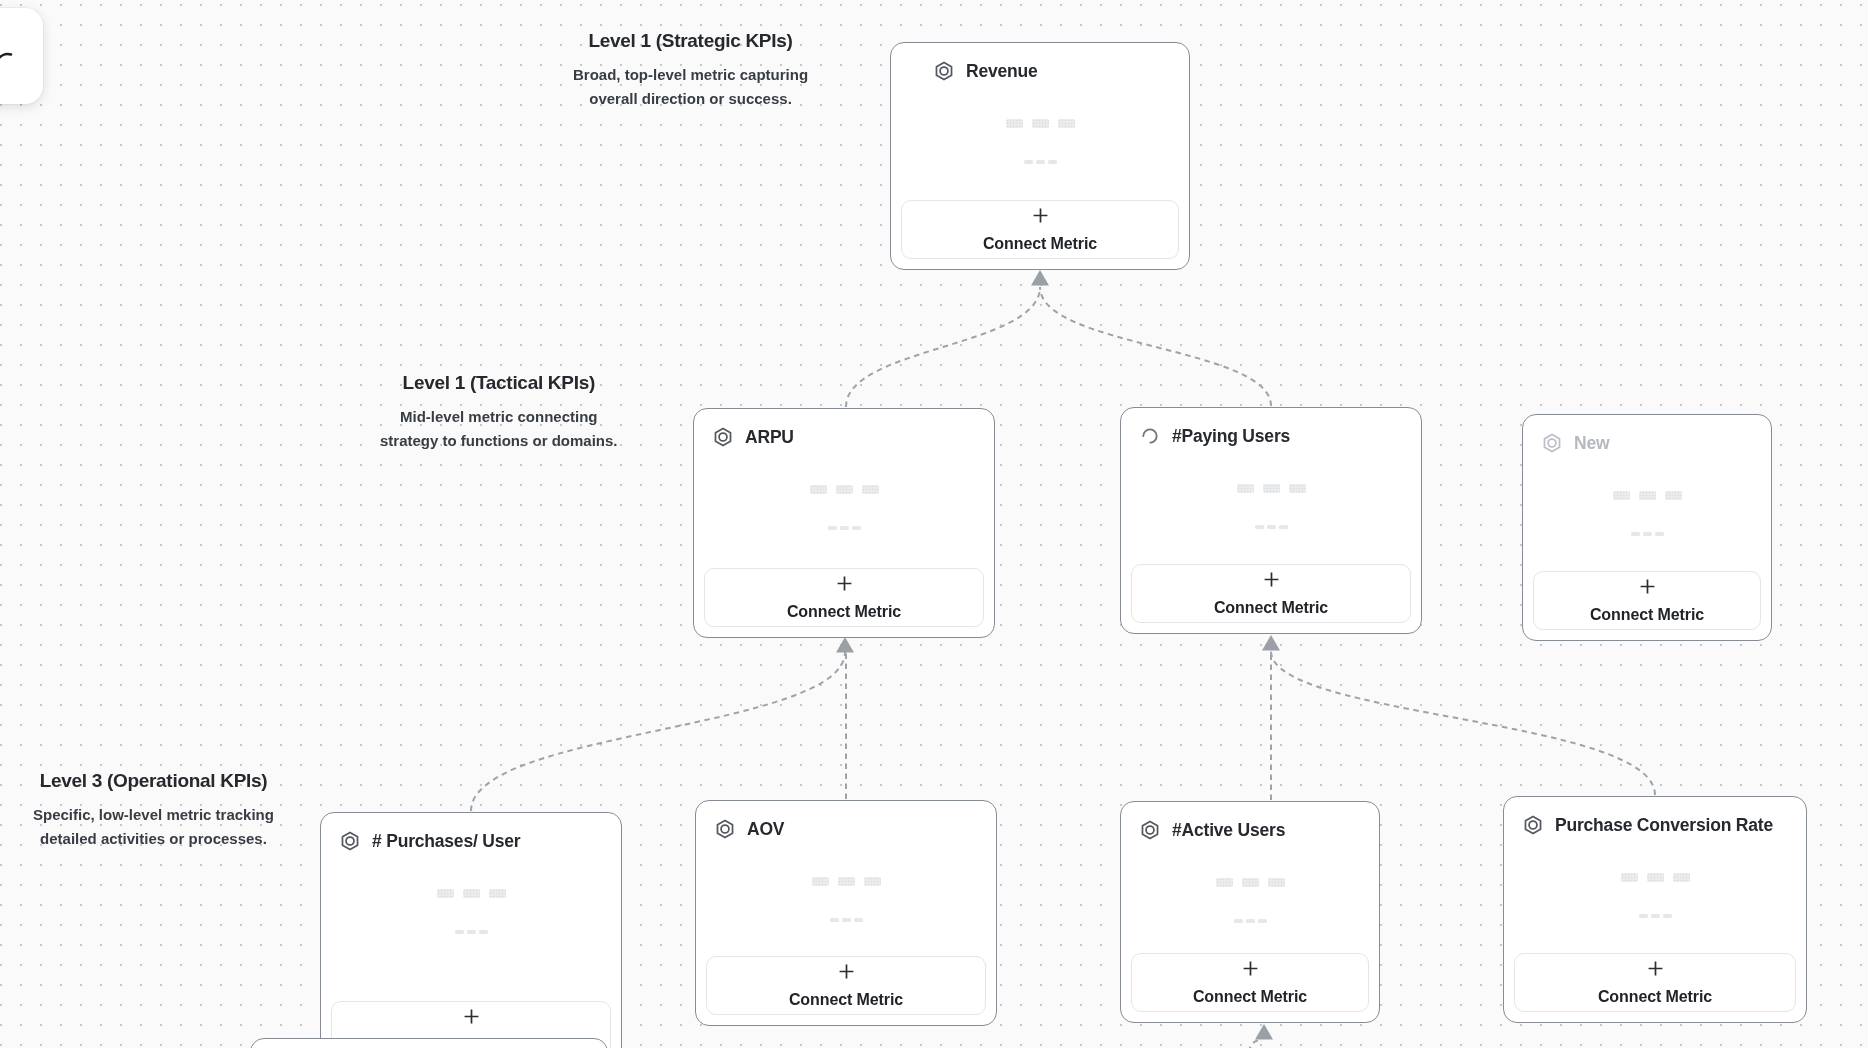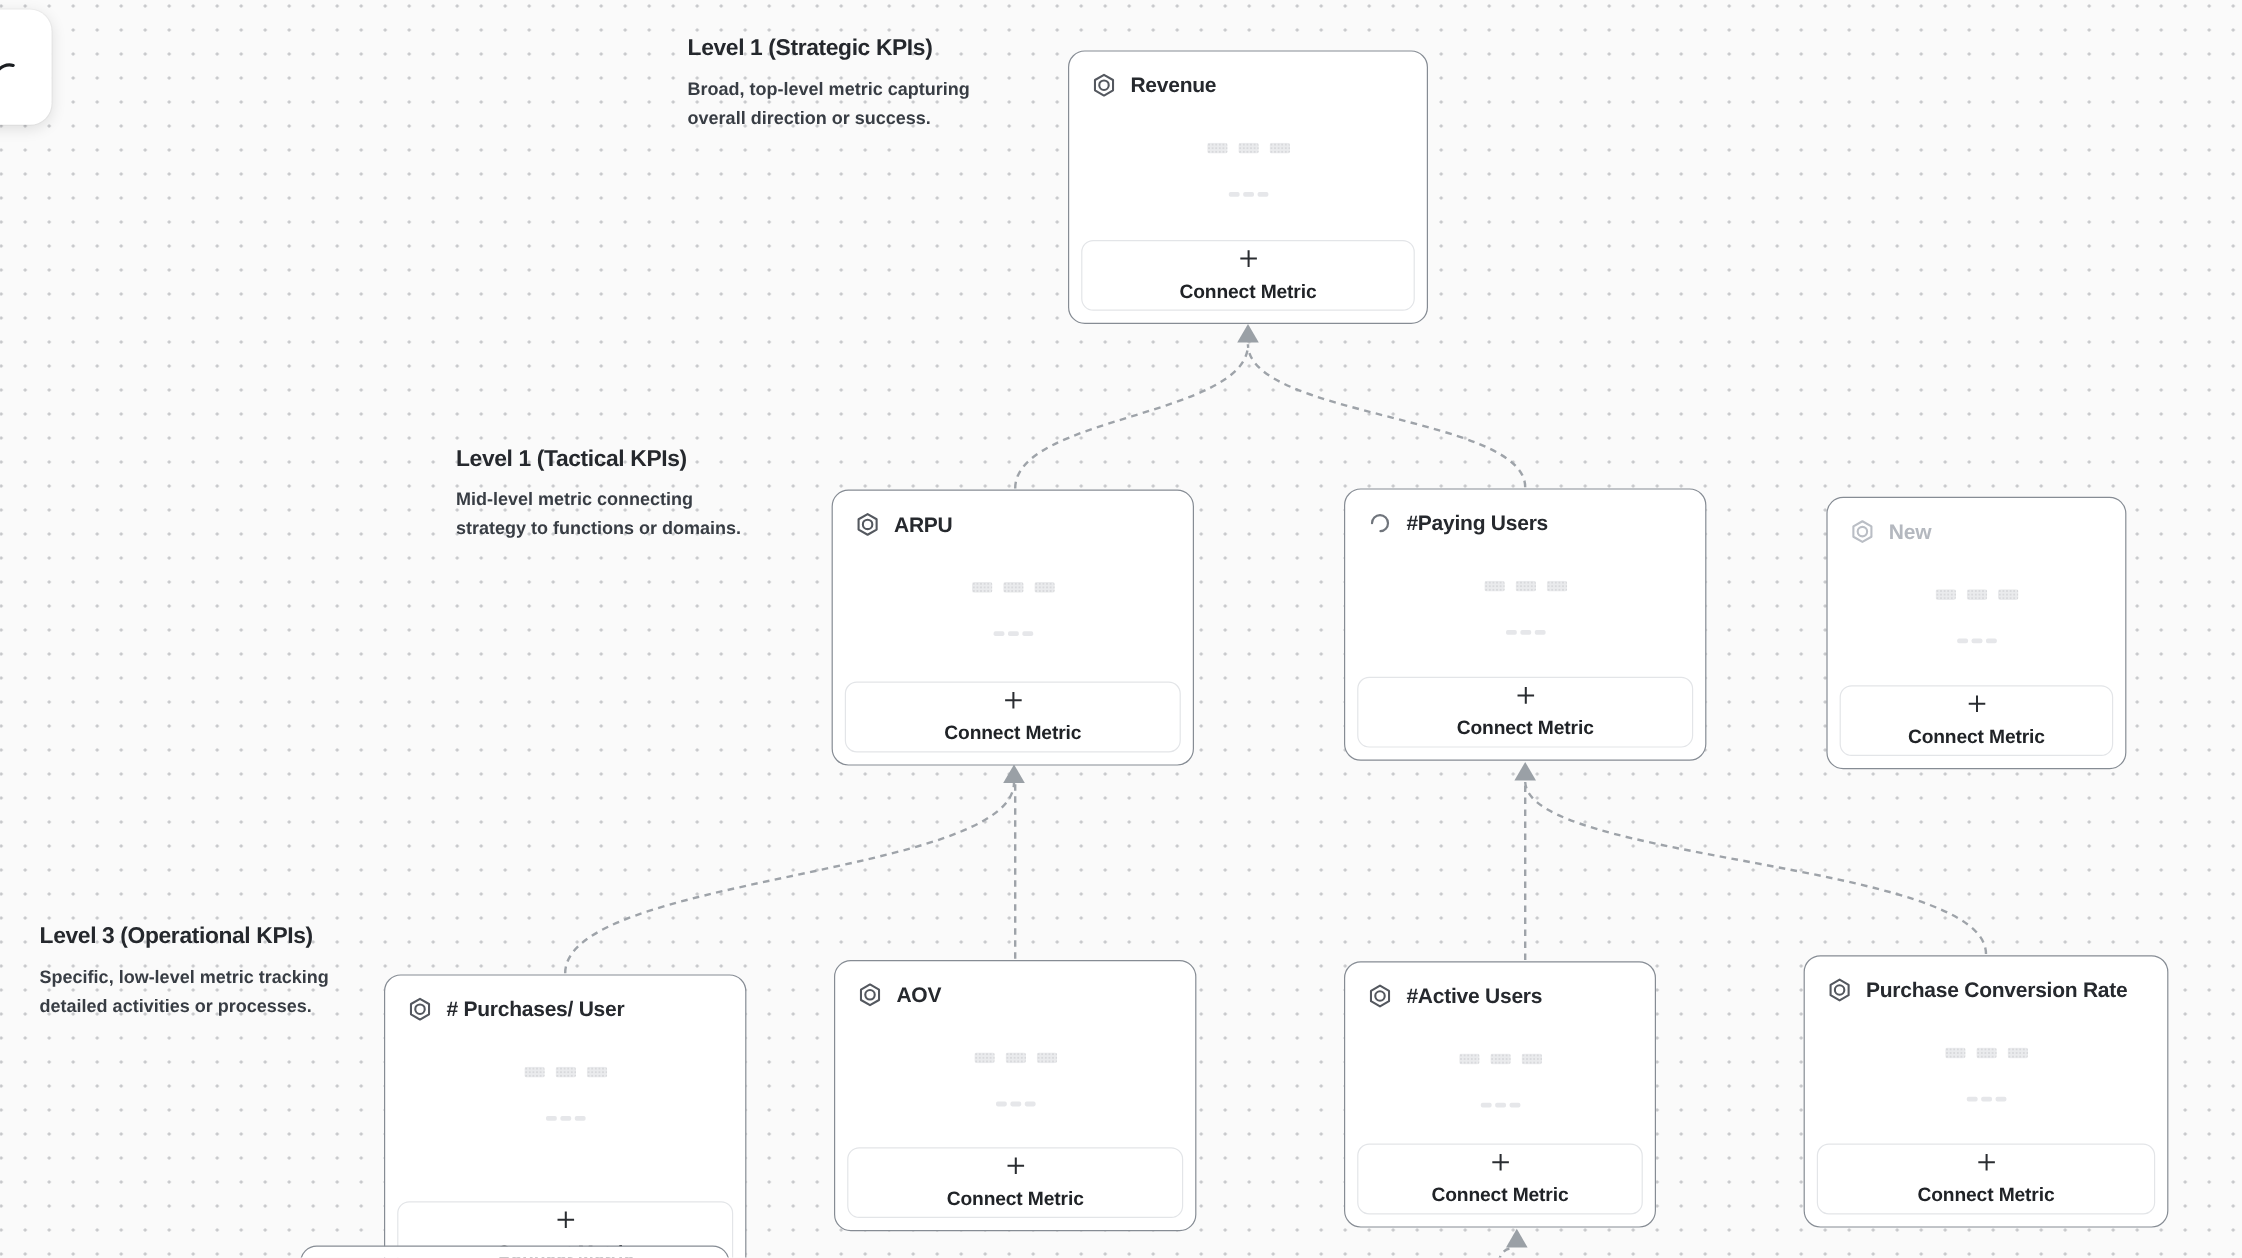--- a/index.html
+++ b/index.html
@@ -7,40 +7,41 @@
     width:1868px;height:1048px;overflow:hidden;
     font-family:"Liberation Sans", sans-serif;
     background:#fafafa;
   }
   .viewport{
     position:relative;width:1868px;height:1048px;overflow:hidden;
     background-color:#fafafa;
     background-image:radial-gradient(circle, #c7c8cb 1.2px, transparent 1.45px);
     background-size:20px 20px;
     background-position:11px 15px;
+    text-align:center;
   }
   .edges-layer{position:absolute;left:0;top:0;width:1868px;height:1048px;pointer-events:none;}
 
   
   .level-header{position:absolute;}
   .level-header .lh-title{
     font-size:19px;font-weight:700;color:#25282d;letter-spacing:-0.3px;line-height:26px;
   }
   .level-header .lh-desc{margin-top:9px;font-size:15px;color:#383d44;line-height:24px;font-weight:bold;}
   .level-header .lh-desc span{display:block;}
   .lvl1{left:573px;top:28px;}
   .lvl2{left:380px;top:370px;}
   .lvl3{left:33px;top:768px;}
 
   
   .card{
     position:absolute;background:#ffffff;border:1.5px solid #868c94;border-radius:14px;
     box-sizing:border-box;
   }
-  .card-revenue{left:890px;top:42px;width:300px;height:228px;}
+  .card-revenue{left:890px;top:42px;width:300px;height:228px;padding-left:24px;}
   .card-arpu{left:693px;top:408px;width:302px;height:230px;}
   .card-paying{left:1120px;top:407px;width:302px;height:227px;}
   .card-new{left:1522px;top:414px;width:250px;height:227px;}
   .card-purchases{left:320px;top:812px;width:302px;height:259px;}
   .card-aov{left:695px;top:800px;width:302px;height:226px;}
   .card-active{left:1120px;top:801px;width:260px;height:222px;}
   .card-pcr{left:1503px;top:796px;width:304px;height:227px;}
   .card-partial{left:250px;top:1038px;width:358px;height:40px;}
 
   .card-head{

